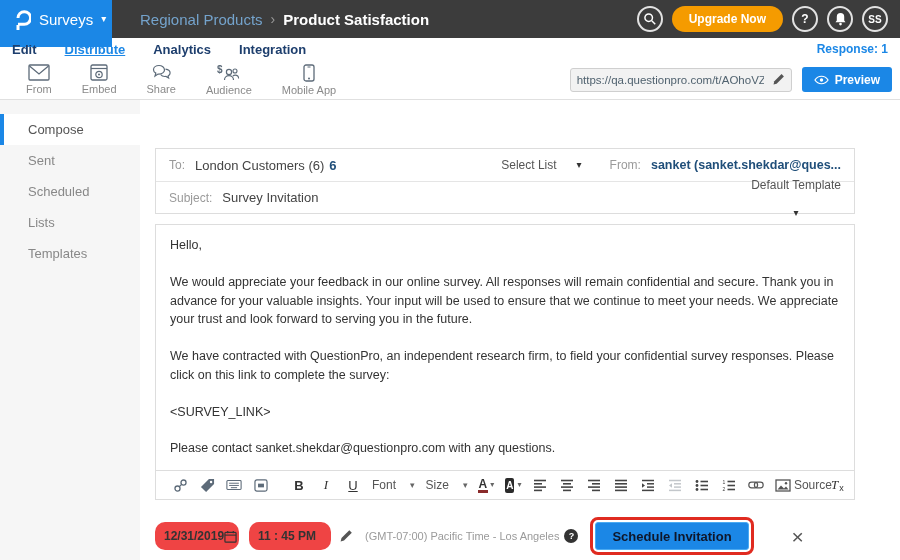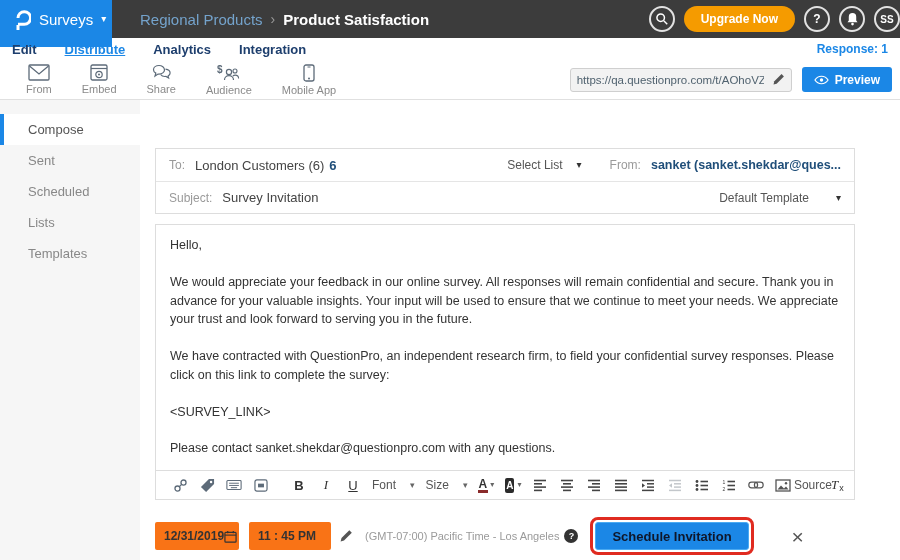--- a/index.html
+++ b/index.html
@@ -10,21 +10,21 @@
   
   .topbar { display:flex; align-items:center; height:38px; background:#3c3c3c; color:#fff; }
   .logo-area { display:flex; align-items:center; gap:8px; width:112px; height:56px; background:#1b87e6; padding-left:14px; cursor:pointer; }
   .logo-area svg { flex:none; }
   .product-label { font-size:15px; color:#fff; }
   .caret { font-size:10px; color:inherit; line-height:1; }
   .breadcrumb { display:flex; align-items:center; gap:8px; margin-left:28px; font-size:15px; }
   .crumb-parent { color:#74a3cc; cursor:pointer; }
   .crumb-sep { color:#9a9a9a; font-size:14px; }
   .crumb-current { color:#fff; font-weight:bold; }
-  .top-actions { margin-left:auto; display:flex; align-items:flex-end; gap:9px; }
+  .top-actions { margin-left:auto; display:flex; align-items:flex-end; gap:9px; padding-right:12px; }
   .circle-btn { width:26px; height:26px; border:2px solid #e2e2e2; border-radius:50%; display:flex; align-items:center; justify-content:center; color:#fff; font-size:12px; font-weight:bold; cursor:pointer; background:transparent; }
   .upgrade-btn { background:#f59b00; color:#fff; font-weight:bold; font-size:12px; border:none; border-radius:13px; padding:6px 17px; cursor:pointer; }
 
   
   .tabs-row { display:flex; align-items:center; height:22px; background:#fff; padding:0 12px; }
   .tab { font-size:13px; font-weight:bold; color:#1d3e6d; margin-right:28px; cursor:pointer; text-decoration:none; }
   .tab.active { color:#1b87e6; text-decoration:underline; }
   .response-counter { margin-left:auto; font-size:12px; font-weight:bold; color:#1b87e6; }
 
   
@@ -43,46 +43,46 @@
   .side-item.active { background:#fff; color:#555; border-left:4px solid #1b87e6; padding-left:24px; }
   .main { flex:1; background:#fff; }
   .form { width:700px; margin:48px 0 0 15px; }
 
   .field-stack { border:1px solid #ddd; background:#fff; }
   .field-row { display:flex; align-items:center; height:32px; padding:0 13px; }
   .field-row + .field-row { border-top:1px solid #e5e5e5; }
   .field-label { font-size:12px; color:#9a9a9a; margin-right:10px; }
   .field-value { font-size:13px; color:#444; }
   .to-count { font-size:13px; font-weight:bold; color:#1f4e79; margin-left:5px; }
-  .select-list { display:flex; align-items:center; gap:14px; margin-left:auto; margin-right:28px; font-size:12px; color:#555; cursor:pointer; }
+  .select-list { display:flex; align-items:center; gap:20px; margin-left:auto; margin-right:28px; font-size:12px; color:#555; cursor:pointer; }
   .select-list .caret, .template-select .caret { color:#333; }
   .from-group { display:flex; align-items:center; }
   .from-value { font-size:12.5px; font-weight:bold; color:#1f4e79; cursor:pointer; }
-  .template-select { display:flex; align-items:center; gap:27px; margin-left:auto; font-size:12px; color:#555; cursor:pointer; }
+  .template-select { display:flex; align-items:center; gap:16px; margin-left:auto; font-size:12px; color:#555; cursor:pointer;flex-direction:column; }
 
   .body-box { position:relative; border:1px solid #ddd; height:276px; margin-top:10px; background:#fff; }
   .body-text { padding:11px 14px; font-size:12.5px; line-height:1.5; color:#333; }
   .body-text p { margin-bottom:18px; }
   .editor-toolbar { position:absolute; left:0; right:0; bottom:0; height:29px; border-top:1px solid #ddd; background:#fff; display:flex; align-items:center; padding:0 16px; gap:11px; }
   .ed-btn { display:flex; align-items:center; justify-content:center; min-width:16px; height:20px; cursor:pointer; color:#464f58; }
   .ed-sep { width:1px; height:16px; background:#e6e6e6; }
   .ed-b { font-weight:bold; font-size:13px; color:#333; }
   .ed-i { font-style:italic; font-family:"Liberation Serif",serif; font-size:13px; color:#333; }
   .ed-u { text-decoration:underline; font-size:13px; color:#333; }
   .ed-drop { display:flex; align-items:center; gap:14px; font-size:12px; color:#555; cursor:pointer; }
   .ed-drop .caret { font-size:9px; color:#666; }
   .color-a { position:relative; font-weight:bold; font-size:12px; color:#333; padding-bottom:2px; }
   .color-a::after { content:""; position:absolute; left:-1px; right:-1px; bottom:0; height:3px; background:#8a2b2b; }
   .bg-a { width:15px; height:15px; background:#2b2b2b; color:#fff; border-radius:2px; font-size:10px; font-weight:bold; display:flex; align-items:center; justify-content:center; }
   .dim { color:#c3c7cb; }
   .tx-t { font-family:"Liberation Serif",serif; font-style:italic; font-size:13px; color:#333; }
   .tx-x { font-size:9px; color:#333; margin-left:1px; margin-top:5px; }
 
   .schedule-row { display:flex; align-items:center; margin-top:17px; }
-  .pill-input { display:flex; align-items:center; justify-content:space-between; height:28px; background:#f97316; border-radius:2px; padding:0 9px; font-size:12px; font-weight:bold; color:#333; cursor:pointer;text-align:center; }
+  .pill-input { display:flex; align-items:center; justify-content:space-between; height:28px; background:#ef4444; border-radius:10px; padding:0 9px; font-size:12px; font-weight:bold; color:#333; cursor:pointer;text-align:center; }
   .date-input { width:84px; }
   .time-input { width:82px; margin-left:10px; }
   .edit-pencil { margin-left:8px; cursor:pointer; display:flex; }
   .tz-label { margin-left:12px; font-size:11px; color:#9a9a9a; }
   .tz-help { width:14px; height:14px; border-radius:50%; background:#333; color:#fff; font-size:9px; font-weight:bold; display:flex; align-items:center; justify-content:center; margin-left:5px; cursor:pointer; }
   .highlight-ring { margin-left:12px; border:3px solid #e02b20; border-radius:8px; padding:2px; background:#fff; }
   .schedule-btn { height:28px; background:#1b87e6; border:1px solid #4aaaf2; color:#0f172a; font-weight:bold; font-size:13px; border-radius:3px; padding:0 16px; cursor:pointer; font-family:"Liberation Sans",sans-serif; }
   .close-x { margin-left:38px; font-size:21px; color:#555; cursor:pointer; line-height:1; }
 </style>
 </head>

